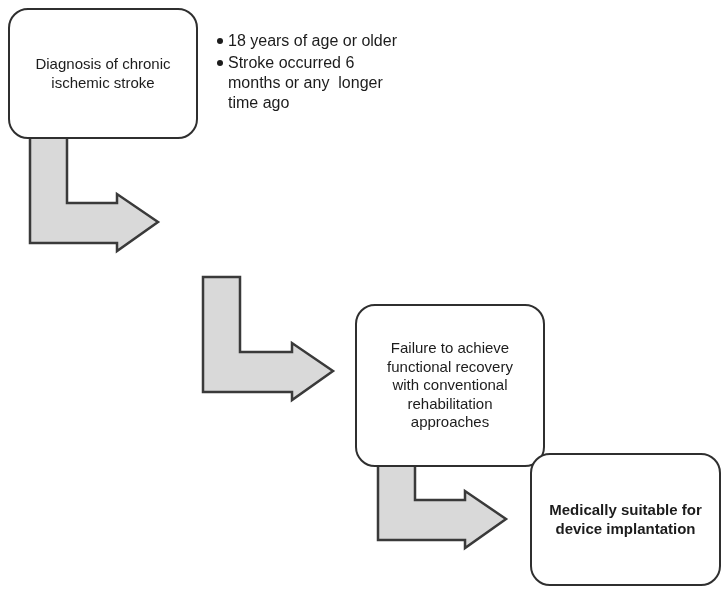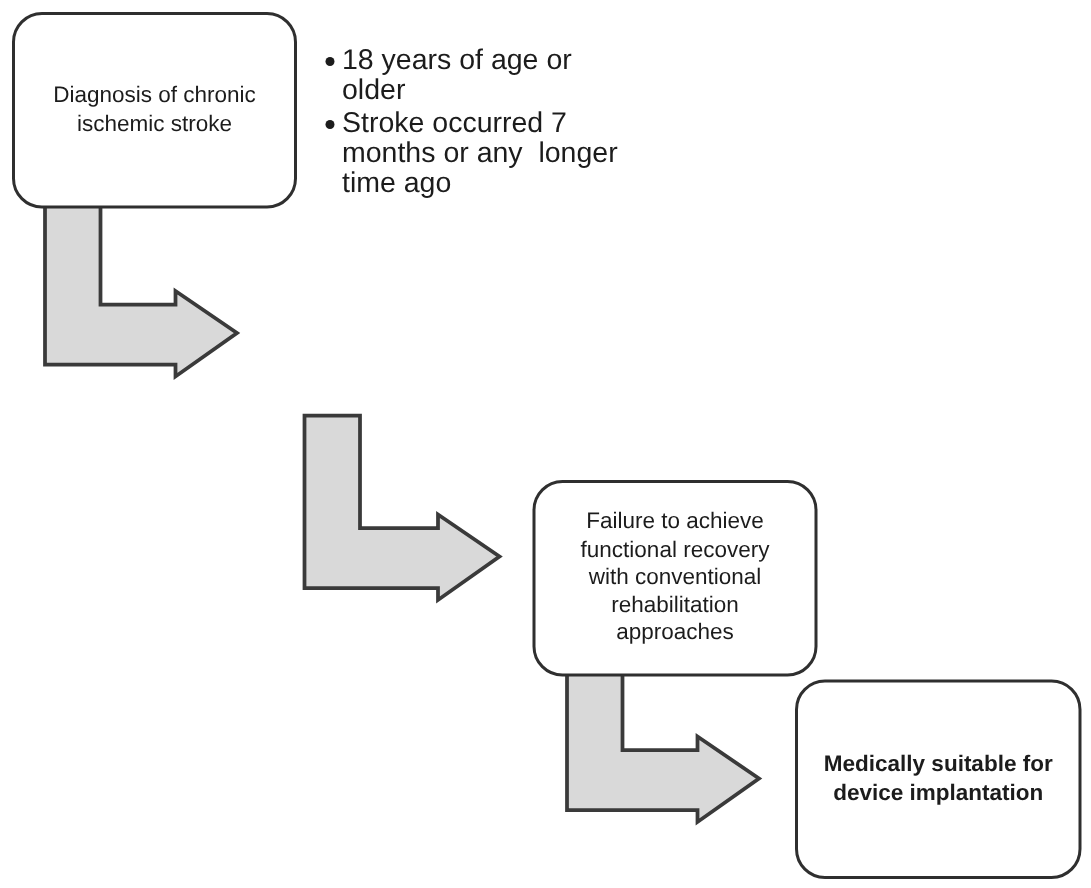--- a/index.html
+++ b/index.html
@@ -37,40 +37,40 @@
     text-align:center;
     padding:8px 10px;
   }
   .box-label{
     font-size:15px;
     line-height:18.5px;
     white-space:pre-wrap;
   }
   .box1{left:8px;  top:8px;   width:190px;height:131px;}
   .box2{left:182px;top:155px; width:191px;height:132px;}
-  .box3{left:355px;top:320px; width:190px;height:131px;}
+  .box3{left:355px;top:304px; width:190px;height:163px;}
   .box4{left:530px;top:453px; width:191px;height:133px;font-weight:bold;}
 
   .criteria{position:absolute;}
   .group1{left:217px;top:31px; width:205px;}
   .group2{left:388px;top:184px;width:300px;}
   .crit-item{
     display:flex;
     align-items:flex-start;
     margin:0 0 2px 0;
   }
   .dot{
     flex:0 0 auto;
     width:6px;height:6px;
     border-radius:50%;
     background:var(--text-color);
     margin:7px 5px 0 0;
   }
   .crit-text{
-    font-size:19px;
+    font-size:16px;
     line-height:20px;
     white-space:pre-wrap;
   }
 </style>
 </head>
 <body>
 
 <div class="canvas">
 
   <svg class="arrow-layer" width="727" height="592" viewBox="0 0 727 592" aria-hidden="true">
@@ -98,20 +98,20 @@
 device implantation</span>
   </div>
 
   <div class="criteria group1">
     <div class="crit-item">
       <span class="dot"></span>
       <span class="crit-text">18 years of age or older</span>
     </div>
     <div class="crit-item">
       <span class="dot"></span>
-      <span class="crit-text">Stroke occurred 7
+      <span class="crit-text">Stroke occurred 6
 months or any  longer
 time ago</span>
     </div>
   </div>
 
 
 </div>
 
 </body></html>

